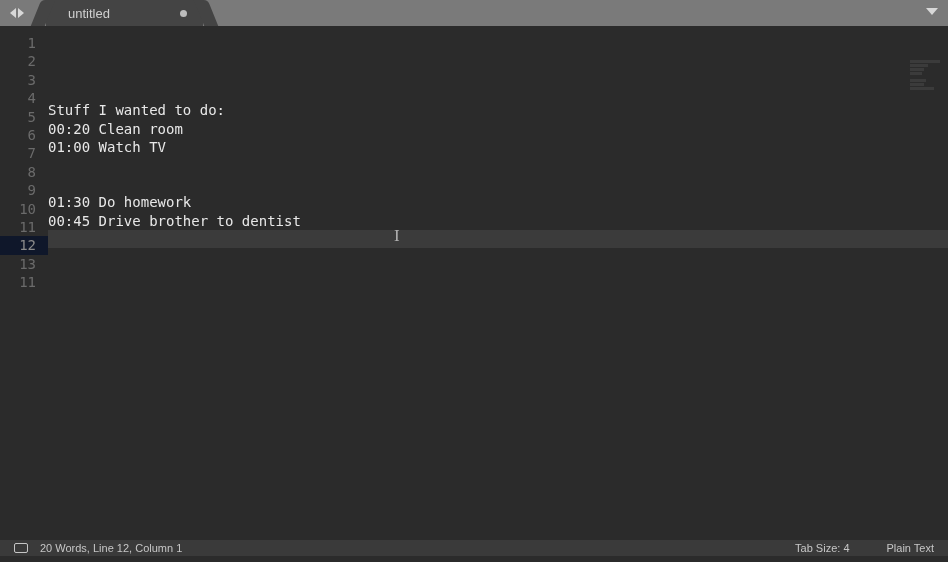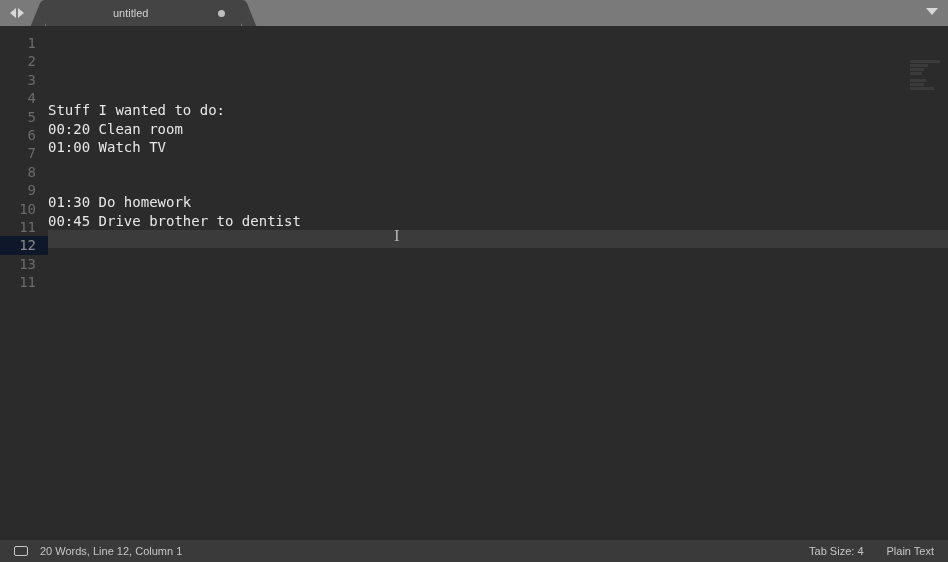--- a/index.html
+++ b/index.html
@@ -58,23 +58,22 @@
     position: absolute;
     right: -10px; bottom: 0;
     width: 14px; height: 26px;
     background: #444444;
     transform: skewX(22deg);
     border-top-right-radius: 4px;
   }
   .tab-label {
     color: #d0d0d0;
     font-family: "Segoe UI", Arial, sans-serif;
-    font-size: 11px;
+    font-size: 13px;
     z-index: 1;
-    margin-left: 45px;
   }
   .tab-dirty {
     width: 7px; height: 7px;
     border-radius: 50%;
     background: #bdbdbd;
     z-index: 1;
   }
   .tabs-wrap { display:flex; align-items:flex-end; height:26px; margin-left: 14px;}
   .menu-dropdown {
     position: absolute;
@@ -134,28 +133,29 @@
     top: 34px;
     right: 8px;
     width: 30px;
     color: #6e6e6e;
     font-size: 4px;
     line-height: 4px;
     pointer-events: none;
   }
   .minimap div { height: 3px; background: #5a5a5a; margin-bottom: 1px; opacity:0.35;}
   .statusbar {
-    height: 22px;
+    height: 16px;
     background: #3a3a3a;
     color: #c6c6c6;
     display: flex;
     align-items: center;
     font-family: "Segoe UI", Arial, sans-serif;
     font-size: 11px;
     padding: 0 14px;
+    gap: 14px;
   }
   .status-icon {
     width: 14px; height: 10px;
     border: 1px solid #c6c6c6;
     border-radius: 2px;
     margin-right: 4px;
   }
   .status-left { display: flex; align-items: center; gap: 8px; }
   .spacer { flex: 1; }
   .status-item { cursor: pointer; }

